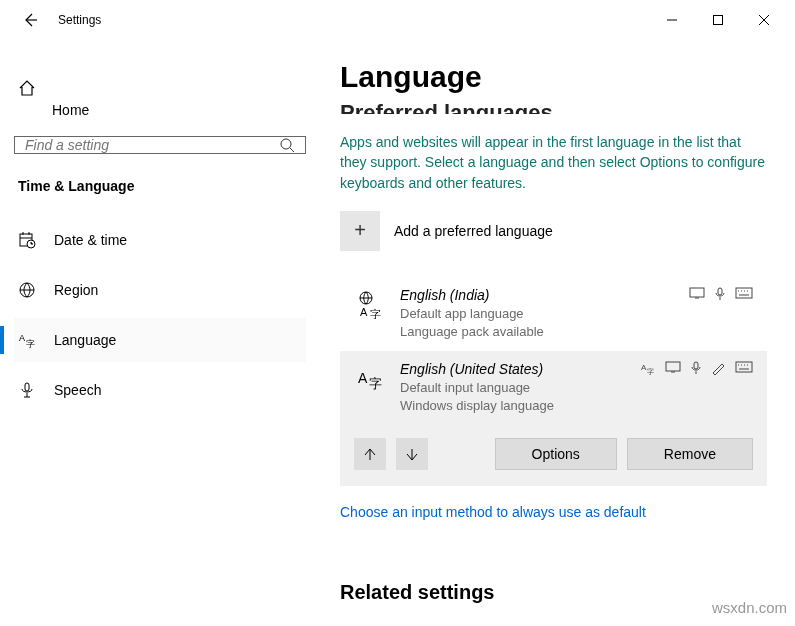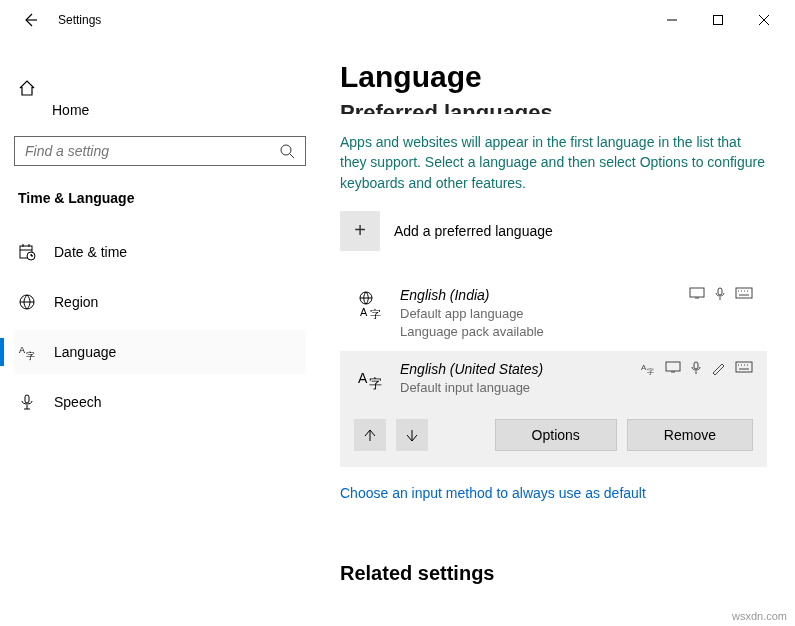--- a/index.html
+++ b/index.html
@@ -6,21 +6,21 @@
 body { background: #fff; width: 795px; height: 626px; overflow: hidden; display: flex; flex-direction: column; }
 .titlebar { height: 40px; display: flex; align-items: center; padding: 0 8px; }
 .titlebar-left { display: flex; align-items: center; gap: 20px; padding-left: 14px; }
 .titlebar-title { font-size: 12px; color: #000; }
 .titlebar-right { margin-left: auto; display: flex; }
 .win-btn { width: 46px; height: 32px; display: flex; align-items: center; justify-content: center; }
 .content { flex: 1; display: flex; overflow: hidden; }
 .sidebar { width: 320px; padding: 10px 14px 0 14px; display: flex; flex-direction: column; }
 .home-row { display: flex; align-items: center; gap: 16px; padding: 8px 4px 18px 4px; }
 .home-label { font-size: 14px; margin-top: 44px; }
-.search-box { display: flex; align-items: center; border: 1px solid #666; height: 30px; padding: 0 10px; margin-bottom: 24px; }
+.search-box { display: flex; align-items: center; border: 1px solid #666; height: 18px; padding: 0 10px; margin-bottom: 24px; }
 .search-box input { flex: 1; border: none; outline: none; font-size: 14px; font-style: italic; color: #666; background: transparent; }
 .section-title { font-size: 14px; font-weight: 600; padding: 0 4px 24px 4px; }
 .nav { display: flex; flex-direction: column; gap: 0; }
 .nav-item { display: flex; align-items: center; gap: 18px; height: 44px; padding: 0 4px; position: relative; margin-bottom: 6px; }
 .nav-item.selected::before { content: ""; position: absolute; left: -14px; top: 8px; bottom: 8px; width: 4px; background: #0078d4; }
 .nav-item.selected { background: rgba(0,0,0,0.02); }
 .nav-label { font-size: 14px; }
 .main { flex: 1; padding: 20px 28px 0 20px; overflow: hidden; position: relative; }
 .page-title { font-size: 30px; font-weight: 600; margin-bottom: 6px; }
 .truncated { font-size: 22px; font-weight: 600; color: #222; height: 14px; overflow: hidden; margin-bottom: 18px; }
@@ -34,21 +34,21 @@
 .lang-text-col { flex: 1; }
 .lang-name { font-size: 14px; color: #000; margin-bottom: 2px; font-style: italic; }
 .lang-sub { font-size: 13px; color: #6a6a6a; line-height: 1.4; }
 .lang-feat { position: absolute; right: 14px; top: 10px; display: flex; gap: 10px; color: #444; }
 .sel-actions { display: flex; align-items: center; padding: 12px 14px 16px 14px; background: #f0f0f0; gap: 10px; }
 .sel-actions .spacer { flex: 1; }
 .arrow-btn { width: 32px; height: 32px; background: #ddd; display: flex; align-items: center; justify-content: center; font-size: 16px; }
 .act-btn { background: #ddd; padding: 7px 36px; font-size: 14px; border: 1px solid #c8c8c8; }
 .link { color: #0066cc; font-size: 14px; margin-top: 18px; display: inline-block; }
 .related { font-size: 20px; font-weight: 600; margin-top: 60px; }
-.watermark { position: absolute; bottom: 4px; right: 8px; font-size: 11px; color: #999; }
+.watermark { position: absolute; bottom: 10px; right: 8px; font-size: 15px; color: #999; }
 svg { display: block; }
 </style>
 </head>
 <body>
 
 <div class="titlebar">
   <div class="titlebar-left">
     <span>
       <svg width="16" height="16" viewBox="0 0 16 16">
           <path d="M10 2 L4 8 L10 14" stroke="#000" stroke-width="1.2" fill="none"></path>
@@ -187,20 +187,21 @@
     <div class="lang-item selected">
       <div class="lang-icon-col">
         <svg width="28" height="28" viewBox="0 0 28 28">
             <text x="2" y="18" font-size="14" fill="#000">A</text>
             <text x="13" y="23" font-size="13" fill="#000">字</text>
           </svg>
       </div>
       <div class="lang-text-col">
         <div class="lang-name">English (United States)</div>
         <div class="lang-sub">Default input language</div>
+        <div class="lang-sub">Windows display language</div>
       </div>
       <div class="lang-feat">
         <span>
             <svg width="14" height="14">
               <text x="0" y="9" font-size="8" fill="#444">A</text>
               <text x="6" y="13" font-size="7" fill="#444">字</text>
             </svg>
           </span>
         <span>
             <svg width="16" height="12">

